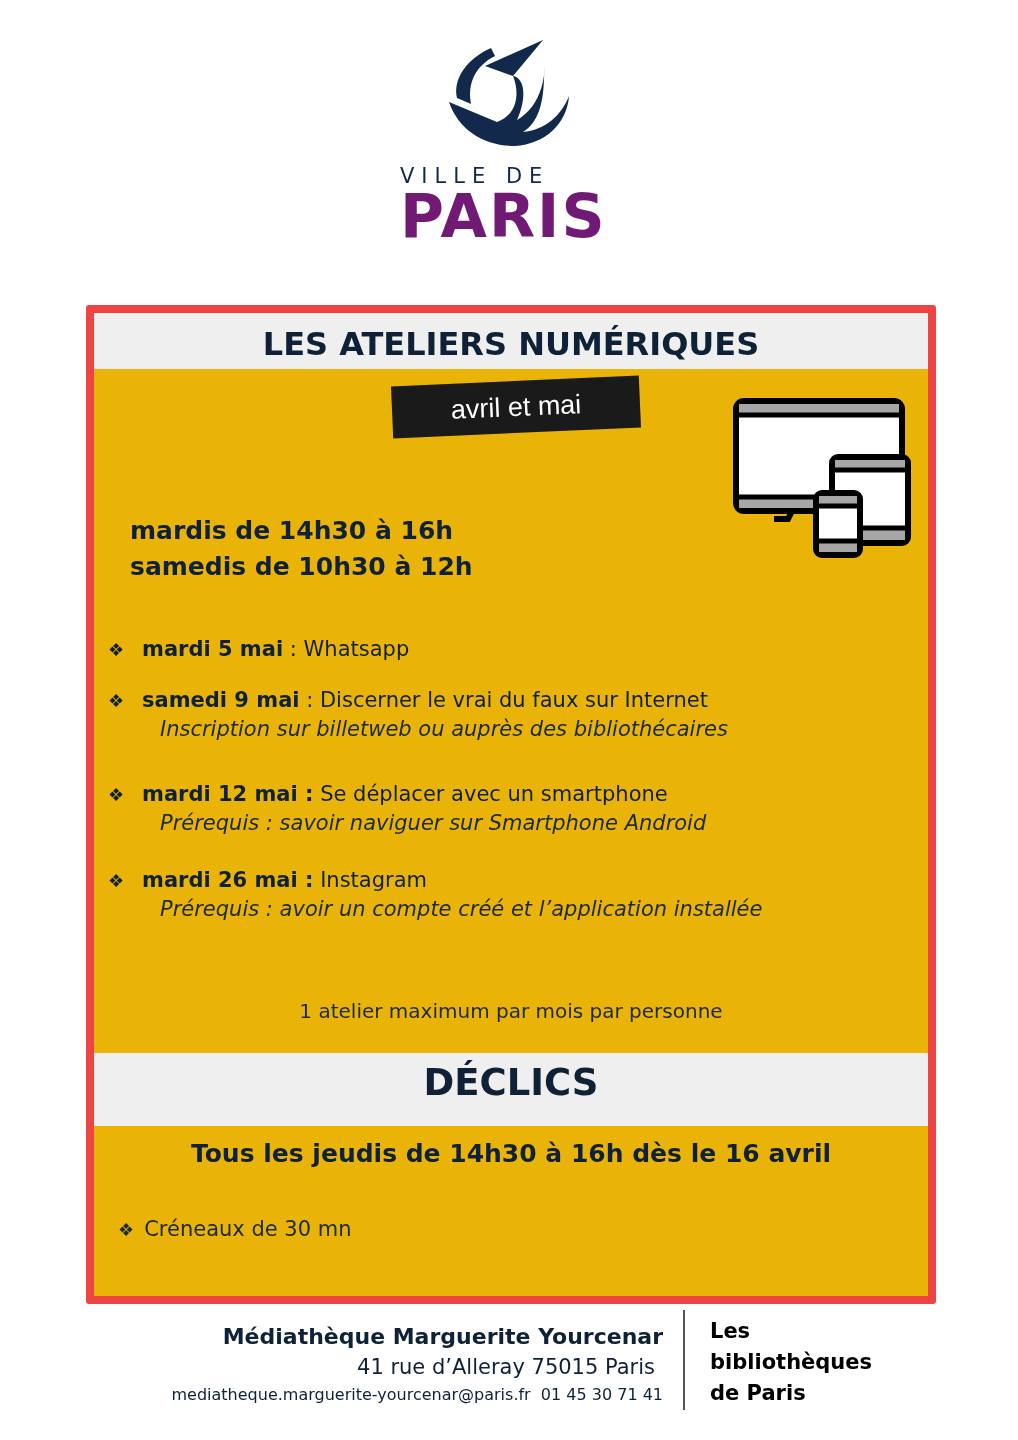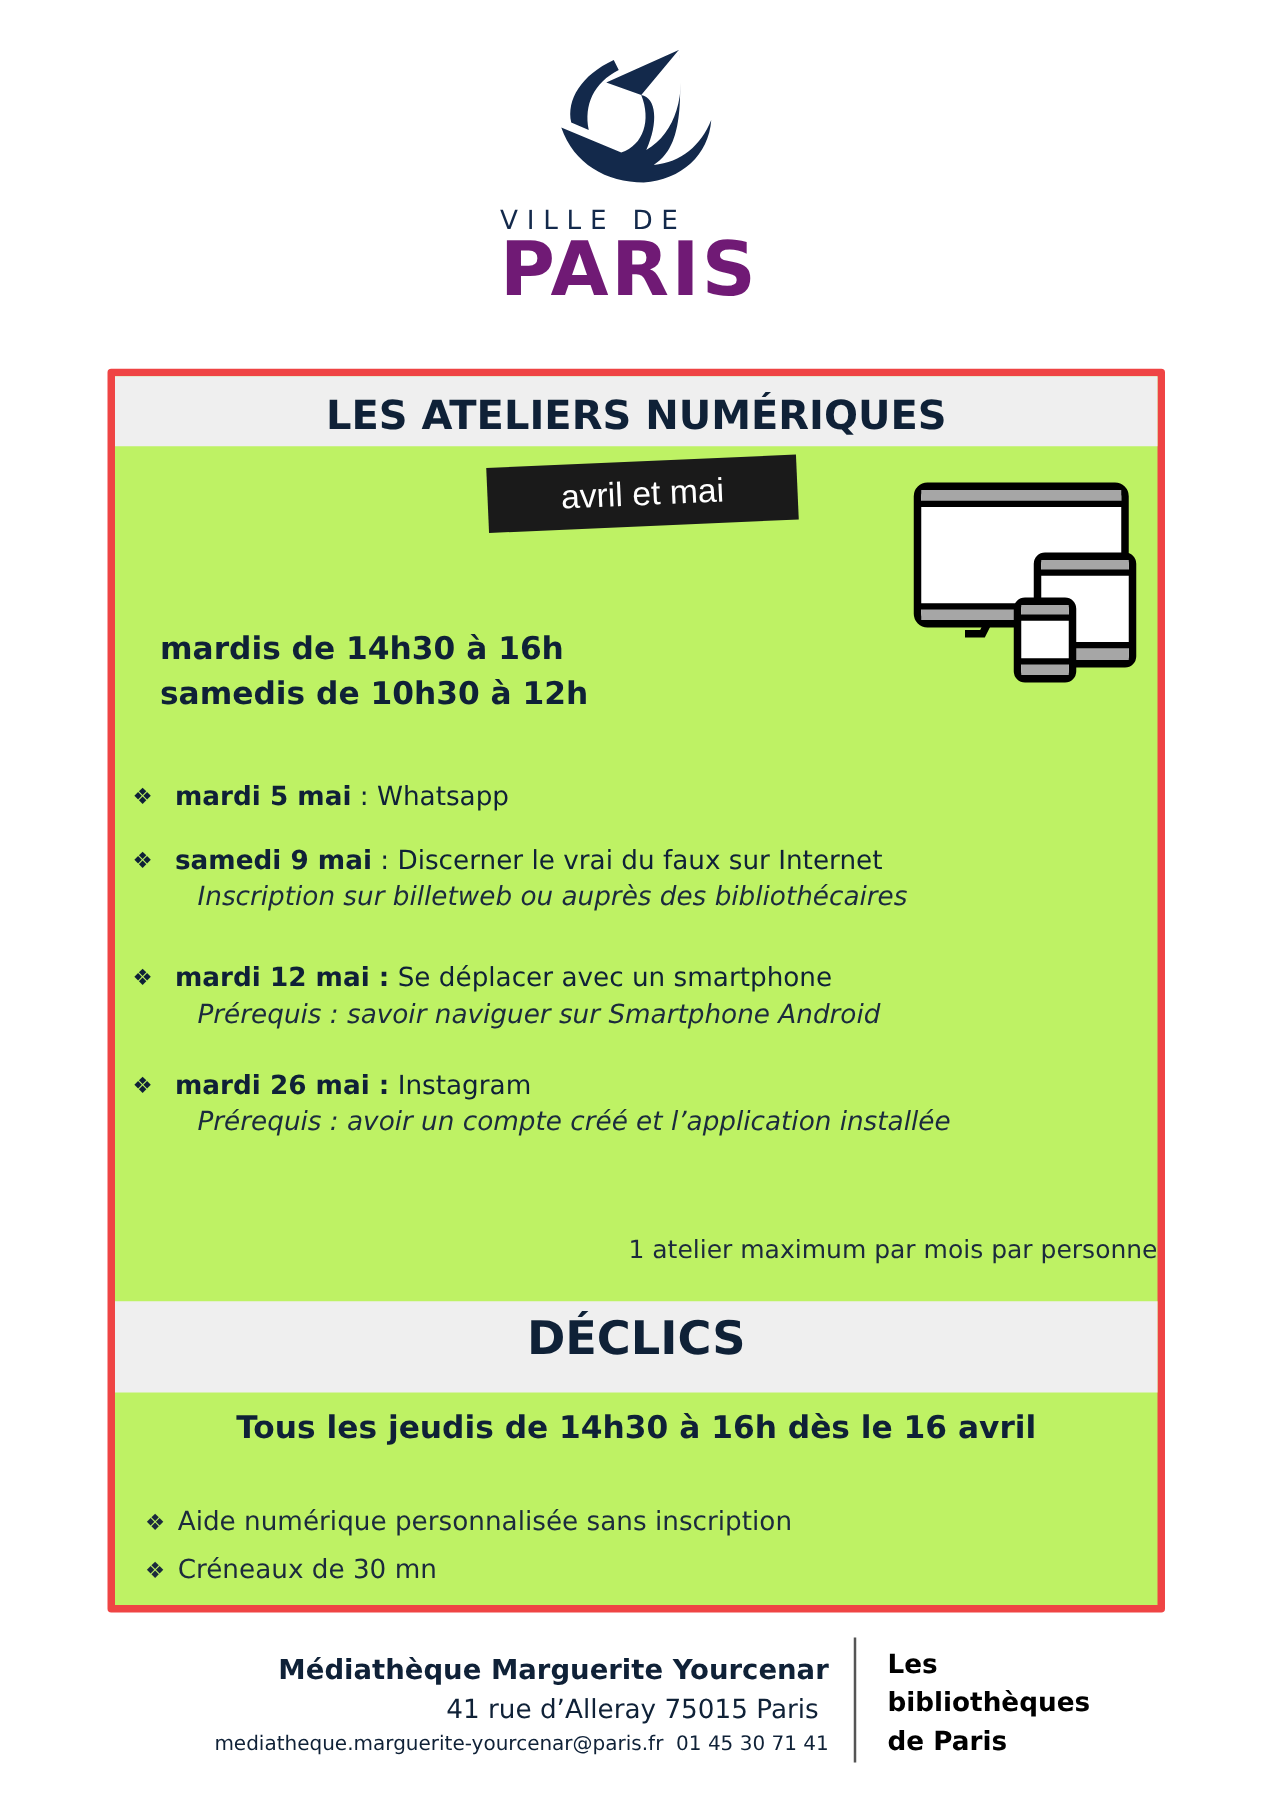--- a/index.html
+++ b/index.html
@@ -3,42 +3,42 @@
 <meta charset="utf-8">
 <style>
   html, body { margin:0; padding:0; background:#ffffff; }
   body { width:1018px; height:1440px; position:relative; overflow:hidden;
          font-family:"DejaVu Sans", sans-serif; color:#0f2137; }
   .logo { position:absolute; left:400px; top:36px; width:220px; height:215px; text-align:left; }
   .logo svg { display:block; margin:0 auto; }
   .logo-ville { position:absolute; left:0; right:0; top:128px; font-size:21px; letter-spacing:7px; color:#13294b; font-weight:normal; }
   .logo-paris { position:absolute; left:0; right:0; top:148px; font-size:60px; font-weight:bold; letter-spacing:2px; color:#701a75; line-height:64px; }
 
-  .frame { position:absolute; left:86px; top:295px; width:834px; height:983px;
-           border:6px solid #ef4444; border-radius:3px; background:#bef264; }
+  .frame { position:absolute; left:86px; top:305px; width:834px; height:983px;
+           border:8px solid #ef4444; border-radius:3px; background:#eab308; }
   .band { position:absolute; left:0; right:0; background:#efefef; text-align:center; font-weight:bold; color:#0f2137; }
   .band-1 { top:0; height:56px; line-height:62px; font-size:32px; }
   .band-2 { top:740px; height:73px; line-height:60px; font-size:37px; }
 
   .tag { position:absolute; left:298px; top:68px; width:248px; height:52px; background:#1a1a1a;
          color:#fff; font-size:27px; line-height:52px; text-align:center; transform:rotate(-2.5deg);
          font-family:"Liberation Sans", sans-serif; }
 
   .devices { position:absolute; left:638px; top:84px; }
 
   .hours { position:absolute; left:36px; top:200px; font-size:25px; font-weight:bold; line-height:36px; color:#0f2137; }
 
   .items { position:absolute; left:14px; top:322px; width:800px; }
   .item { position:relative; padding-left:34px; font-size:21px; line-height:29px; }
   .item .bul { position:absolute; left:0; top:0; font-size:18px; color:#0f2137; }
   .item .date { font-weight:bold; }
   .item .sub { display:block; font-style:italic; padding-left:18px; color:#1b2a3d; }
   .i0 { margin-top:0; } .i1 { margin-top:22px; } .i2 { margin-top:36px; } .i3 { margin-top:28px; }
 
-  .note { position:absolute; left:0; right:0; top:686px; text-align:right; font-size:20px; color:#1b2a3d; }
+  .note { position:absolute; left:0; right:0; top:686px; text-align:center; font-size:20px; color:#1b2a3d; }
   .declics-sub { position:absolute; left:0; right:0; top:826px; text-align:center; font-size:25px; font-weight:bold; color:#0f2137; }
   .dlist { position:absolute; left:24px; top:898px; }
   .ditem { font-size:21px; line-height:36px; color:#1b2a3d; }
   .ditem .bul { font-size:18px; margin-right:10px; }
 
   .footer-left { position:absolute; right:355px; top:1322px; text-align:right; color:#0f2137; }
   .f-name { font-size:22px; font-weight:bold; line-height:30px; }
   .f-addr { font-size:21px; line-height:30px; padding-right:8px; }
   .f-contact { font-size:16px; line-height:26px; }
   .f-divider { position:absolute; left:683px; top:1310px; width:2px; height:100px; background:#555; }
@@ -105,21 +105,20 @@
       <span class="date">mardi 26 mai :</span><span> </span><span>Instagram</span>
       <span class="sub">Prérequis : avoir un compte créé et l’application installée</span>
     </div>
   </div>
 
   <div class="note">1 atelier maximum par mois par personne</div>
 
   <div class="band band-2">DÉCLICS</div>
   <div class="declics-sub">Tous les jeudis de 14h30 à 16h dès le 16 avril</div>
   <div class="dlist">
-    <div class="ditem"><span class="bul">❖</span><span>Aide numérique personnalisée sans inscription</span></div>
     <div class="ditem"><span class="bul">❖</span><span>Créneaux de 30 mn</span></div>
   </div>
 </div>
 
 <div class="footer-left">
   <div class="f-name">Médiathèque Marguerite Yourcenar</div>
   <div class="f-addr">41 rue d’Alleray 75015 Paris</div>
   <div class="f-contact">
     <span>mediatheque.marguerite-yourcenar@paris.fr</span>&nbsp;
     <span>01 45 30 71 41</span>

